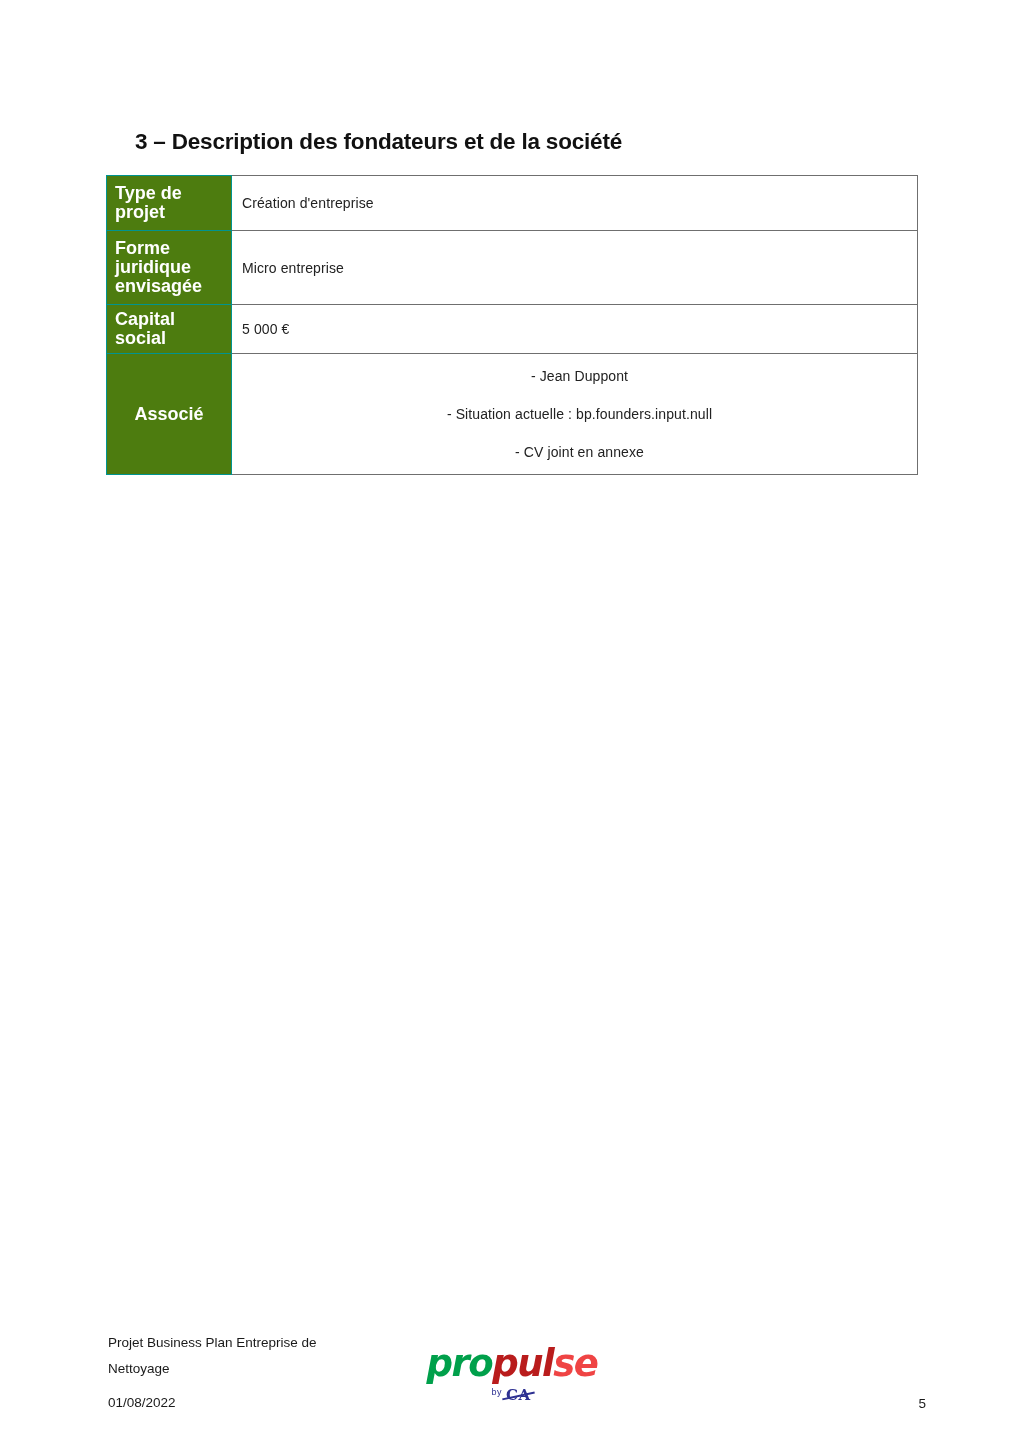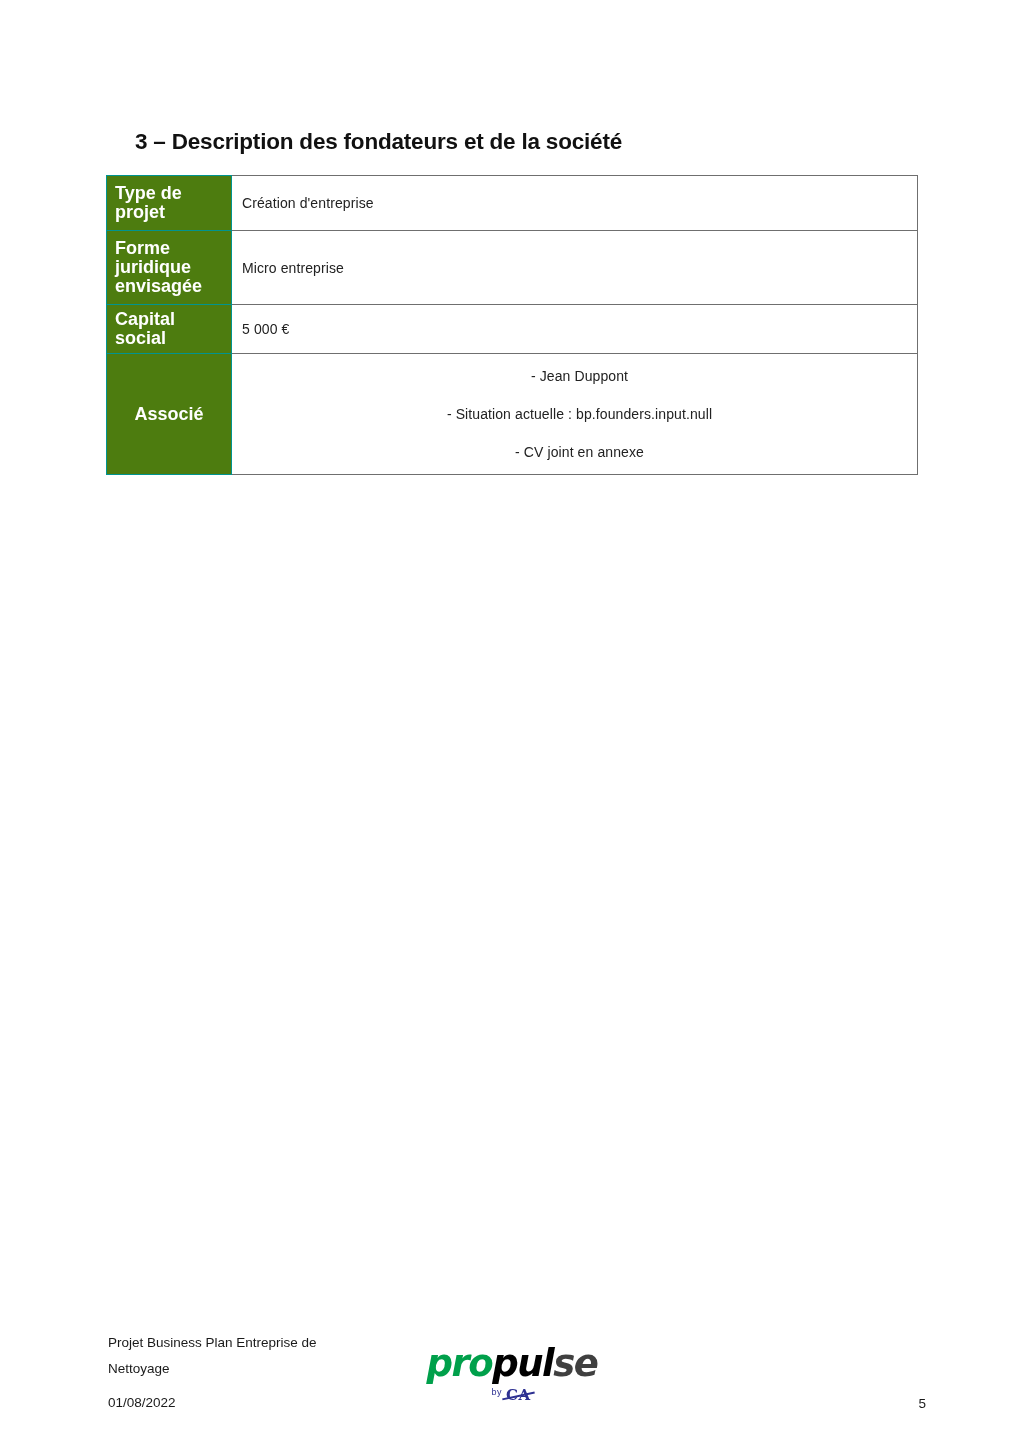--- a/index.html
+++ b/index.html
@@ -120,22 +120,22 @@
   }
   .brand-word {
     font-family: "DejaVu Sans", sans-serif;
     font-weight: bold;
     font-style: italic;
     font-size: 37px;
     letter-spacing: -1.5px;
     line-height: 40px;
   }
   .brand-word .pro { color: #00a04b; }
-  .brand-word .pul { color: #000000; }
-  .brand-word .se  { color: #404040; }
+  .brand-word .pul { color: #b91c1c; }
+  .brand-word .se  { color: #ef4444; }
   .brand-sub {
     margin-top: 2px;
     font-size: 11px;
     color: #2e3192;
     font-weight: bold;
     letter-spacing: 0.5px;
   }
   .brand-sub .by {
     font-size: 9px;
     font-weight: normal;

